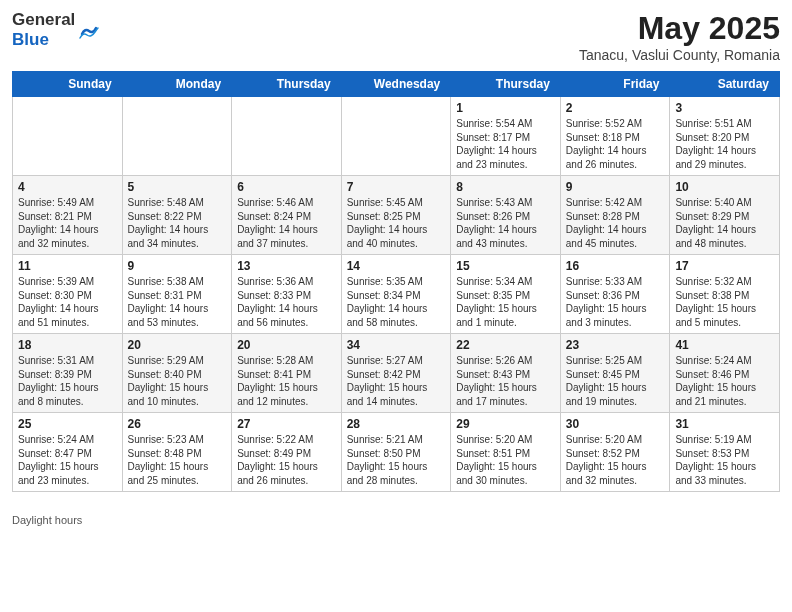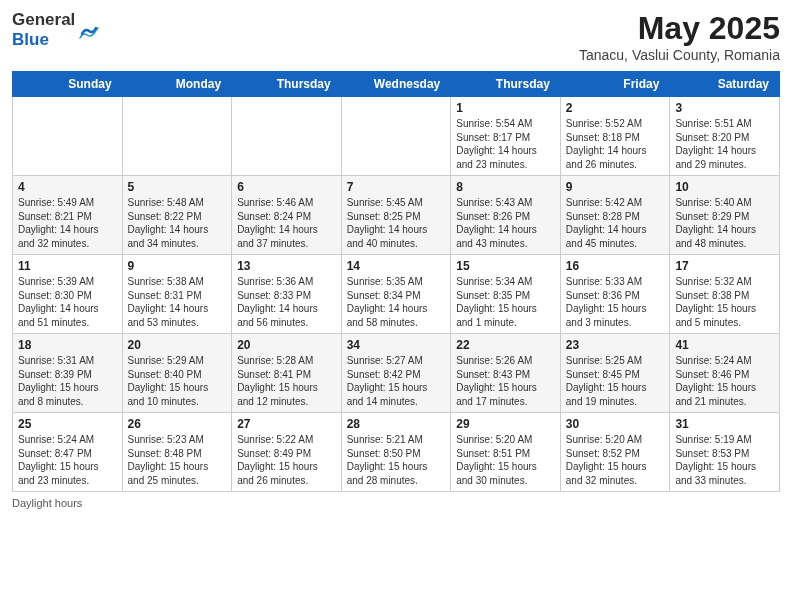--- a/index.html
+++ b/index.html
@@ -75,21 +75,21 @@
       color: #333;
       font-size: 10px;
       line-height: 1.35;
     }
     .empty-cell {
       background: #fff !important;
     }
     .footer-note {
       font-size: 11px;
       color: #555;
-      margin-top: 5px;
+      margin-top: 22px;
       text-align: left;
     }
   </style>
 </head>
 <body>
 
 <div class="container">
   <div class="header">
     <div class="logo">
       <div style="display:flex;flex-direction:column;line-height:1.15;">

